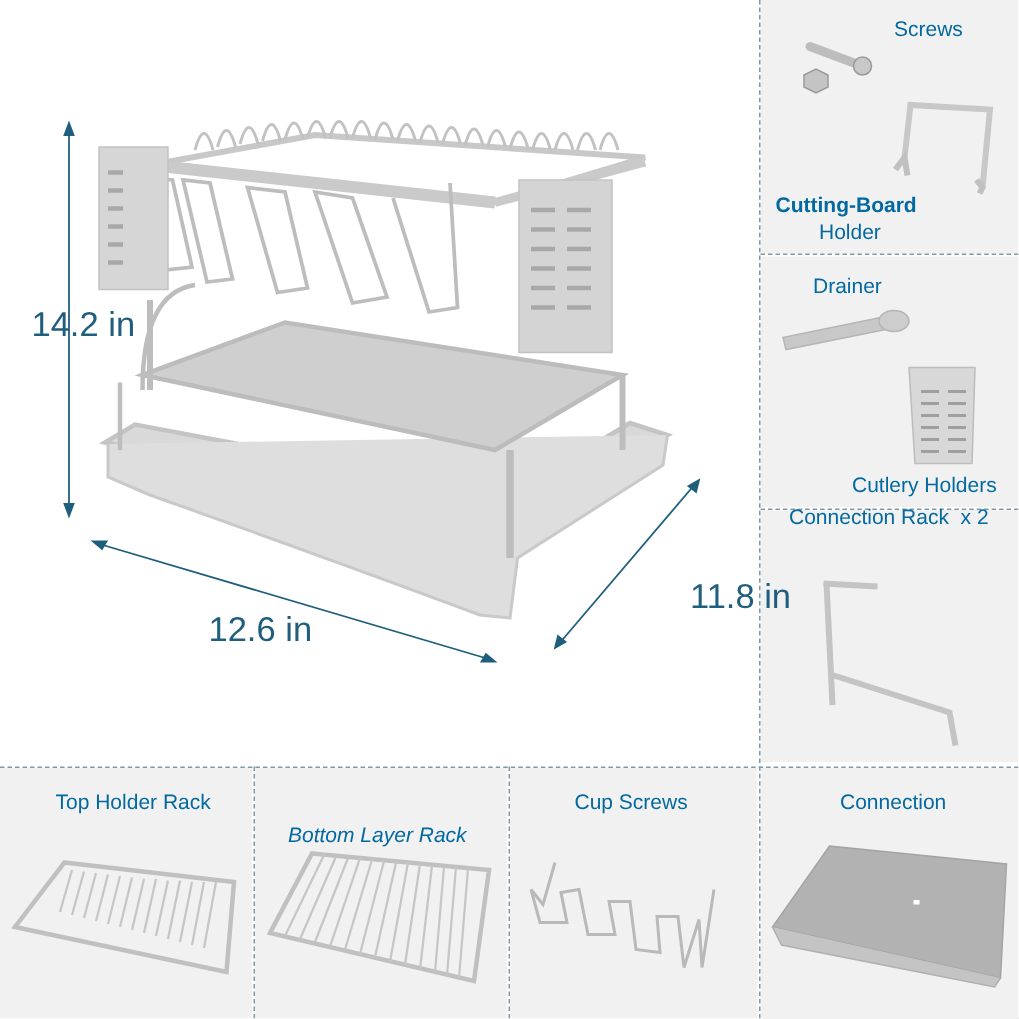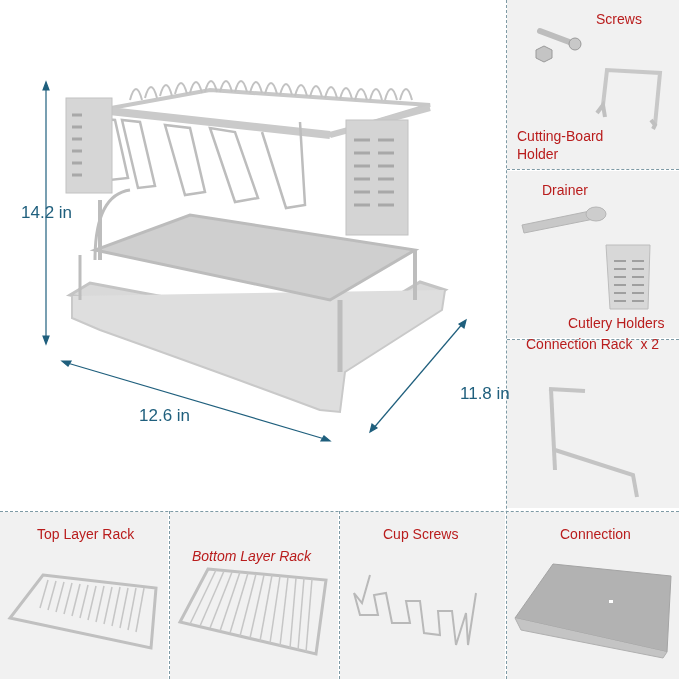--- a/index.html
+++ b/index.html
@@ -1,21 +1,21 @@
 <!DOCTYPE html>
 <html><head>
 <meta charset="utf-8">
 <style>
   html,body{margin:0;padding:0;}
   body{width:679px;height:679px;background:#ffffff;position:relative;overflow:hidden;font-family:"Liberation Sans","DejaVu Sans",sans-serif;}
   .panel{position:absolute;background:#f1f1f1;box-sizing:border-box;}
   .dash-v{position:absolute;width:0;border-left:1px dashed #7e9aa5;}
   .dash-h{position:absolute;height:0;border-top:1px dashed #7e9aa5;}
-  .label{position:absolute;color:#b91c1c;font-size:14px;white-space:nowrap;}
-  .dim{position:absolute;color:#1f5f7d;font-size:17px;white-space:nowrap;}
+  .label{position:absolute;color:#0369a1;font-size:14px;white-space:nowrap;}
+  .dim{position:absolute;color:#1f5f7d;font-size:23px;white-space:nowrap;}
   svg{position:absolute;overflow:visible;}
 </style>
 </head>
 <body>
 
 <div class="panel" style="left:507px;top:0;width:172px;height:169px;"></div>
 <div class="panel" style="left:507px;top:171px;width:172px;height:167px;"></div>
 <div class="panel" style="left:507px;top:340px;width:172px;height:168px;"></div>
 
 <div class="panel" style="left:0;top:512px;width:168px;height:167px;"></div>
@@ -125,22 +125,22 @@
 <svg style="left:530px;top:25px;" width="60" height="40">
   <line x1="10" y1="6" x2="42" y2="18" stroke="#bdbdbd" stroke-width="6" stroke-linecap="round"></line>
   <circle cx="45" cy="19" r="6" fill="#c8c8c8" stroke="#9a9a9a"></circle>
   <polygon points="6,25 14,21 22,25 22,33 14,37 6,33" fill="#c4c4c4" stroke="#9a9a9a"></polygon>
 </svg>
 <svg style="left:595px;top:65px;" width="70" height="65">
   <path d="M8 40 L12 5 L65 8 L60 60" fill="none" stroke="#c8c8c8" stroke-width="4"></path>
   <path d="M2 48 L8 40 L10 52" fill="none" stroke="#c0c0c0" stroke-width="4"></path>
   <path d="M56 55 L60 60 L58 64" fill="none" stroke="#c0c0c0" stroke-width="4"></path>
 </svg>
-<div class="label" style="left:517px;top:128px;">Cutting-Board</div>
-<div class="label" style="left:517px;top:146px;">Holder</div>
+<div class="label" style="left:517px;top:128px;font-weight:bold;">Cutting-Board</div>
+<div class="label" style="left:546px;top:146px;">Holder</div>
 
 <div class="label" style="left:542px;top:182px;">Drainer</div>
 <svg style="left:518px;top:203px;" width="90" height="35">
   <path d="M4 22 L72 8 L76 16 L6 30 Z" fill="#c8c8c8" stroke="#b5b5b5"></path>
   <ellipse cx="78" cy="11" rx="10" ry="7" fill="#cdcdcd" stroke="#b5b5b5"></ellipse>
 </svg>
 <svg style="left:600px;top:235px;" width="56" height="76">
   <path d="M6 10 L50 10 L48 74 L10 74 Z" fill="#d8d8d8" stroke="#bcbcbc"></path>
   <g stroke="#9f9f9f" stroke-width="2">
     <line x1="14" y1="26" x2="26" y2="26"></line>
@@ -159,21 +159,21 @@
 </svg>
 <div class="label" style="left:568px;top:315px;">Cutlery Holders</div>
 
 <div class="label" style="left:526px;top:336px;white-space:pre;">Connection Rack  x 2</div>
 <svg style="left:545px;top:385px;" width="100" height="120">
   <path d="M4 4 L40 6" stroke="#c4c4c4" stroke-width="4" fill="none"></path>
   <path d="M6 4 L10 85" stroke="#c4c4c4" stroke-width="4" fill="none"></path>
   <path d="M10 65 L88 90 L92 112" stroke="#c4c4c4" stroke-width="4" fill="none"></path>
 </svg>
 
-<div class="label" style="left:37px;top:526px;">Top Layer Rack</div>
+<div class="label" style="left:37px;top:526px;">Top Holder Rack</div>
 <svg style="left:8px;top:570px;" width="145" height="80">
   <path d="M35 5 L148 18 L143 78 L2 48 Z" fill="none" stroke="#c0c0c0" stroke-width="3"></path>
   <g stroke="#c6c6c6" stroke-width="1.5">
     <line x1="40" y1="10" x2="32" y2="38"></line>
       <line x1="48" y1="11" x2="40" y2="40"></line>
     <line x1="56" y1="12" x2="48" y2="42"></line>
       <line x1="64" y1="13" x2="56" y2="44"></line>
     <line x1="72" y1="14" x2="64" y2="46"></line>
       <line x1="80" y1="15" x2="72" y2="48"></line>
     <line x1="88" y1="16" x2="80" y2="50"></line>

